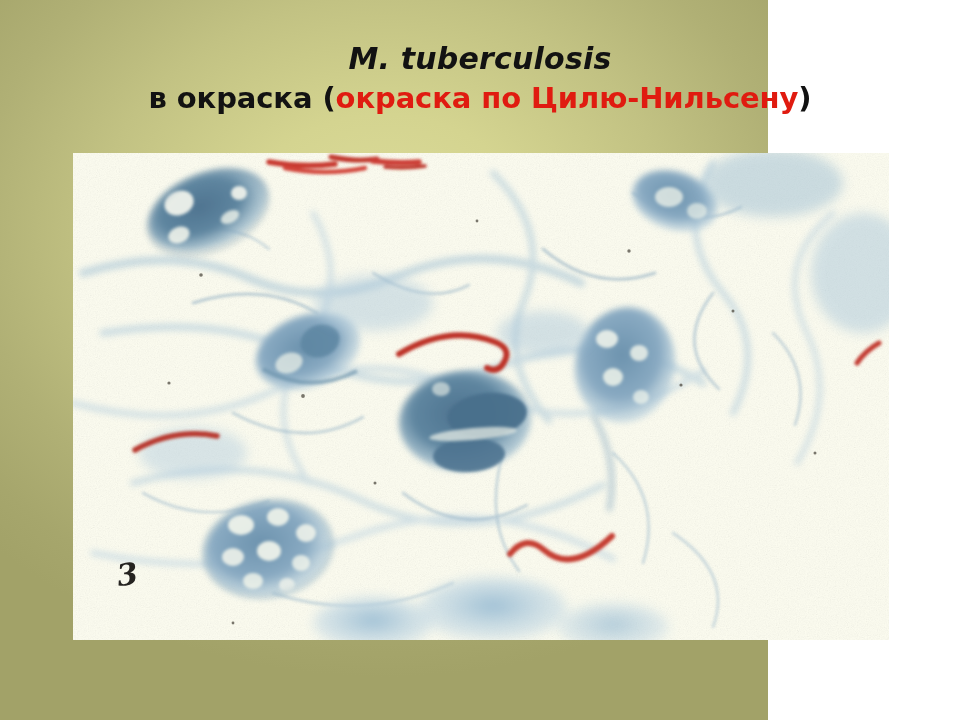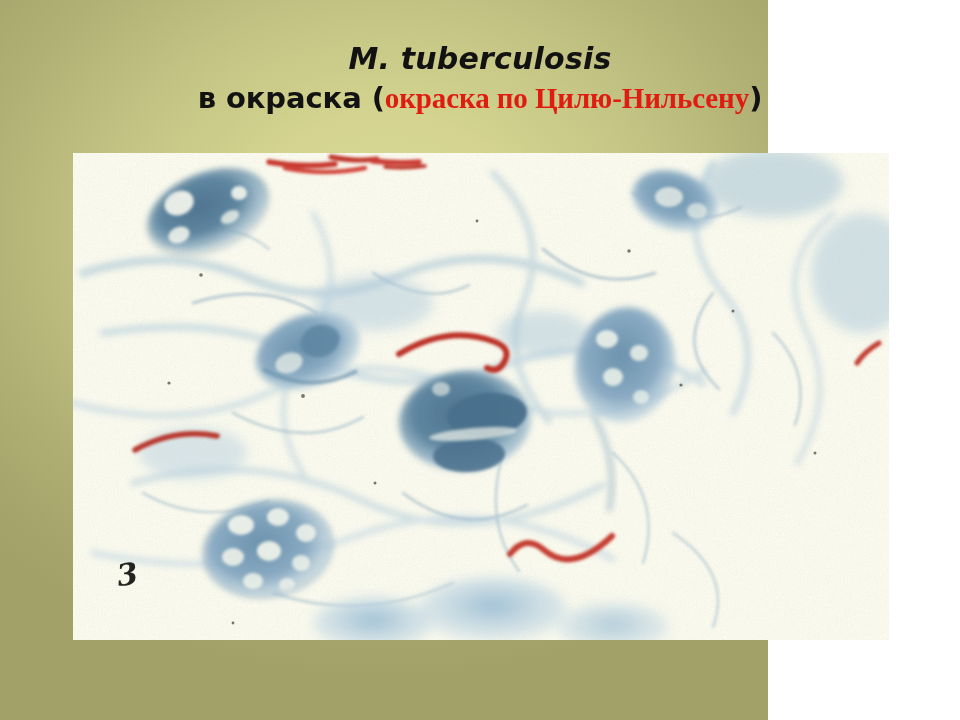--- a/index.html
+++ b/index.html
@@ -48,21 +48,21 @@
   .title-line2 {
     display: block;
     margin-top: 5px;
     font-family: "DejaVu Sans", sans-serif;
     font-weight: bold;
     font-size: 29px;
     color: #121212;
     letter-spacing: -0.1px;
     white-space: nowrap;
   }
-  .accent-red { color: #e01b10; font-family: Liberation Serif, serif; }
+  .accent-red { color: #e01b10; }
 
   
   #micrograph-panel {
     position: absolute;
     left: 73px;
     top: 153px;
     width: 816px;
     height: 487px;
     background: #fdfdf0;
     overflow: hidden;

